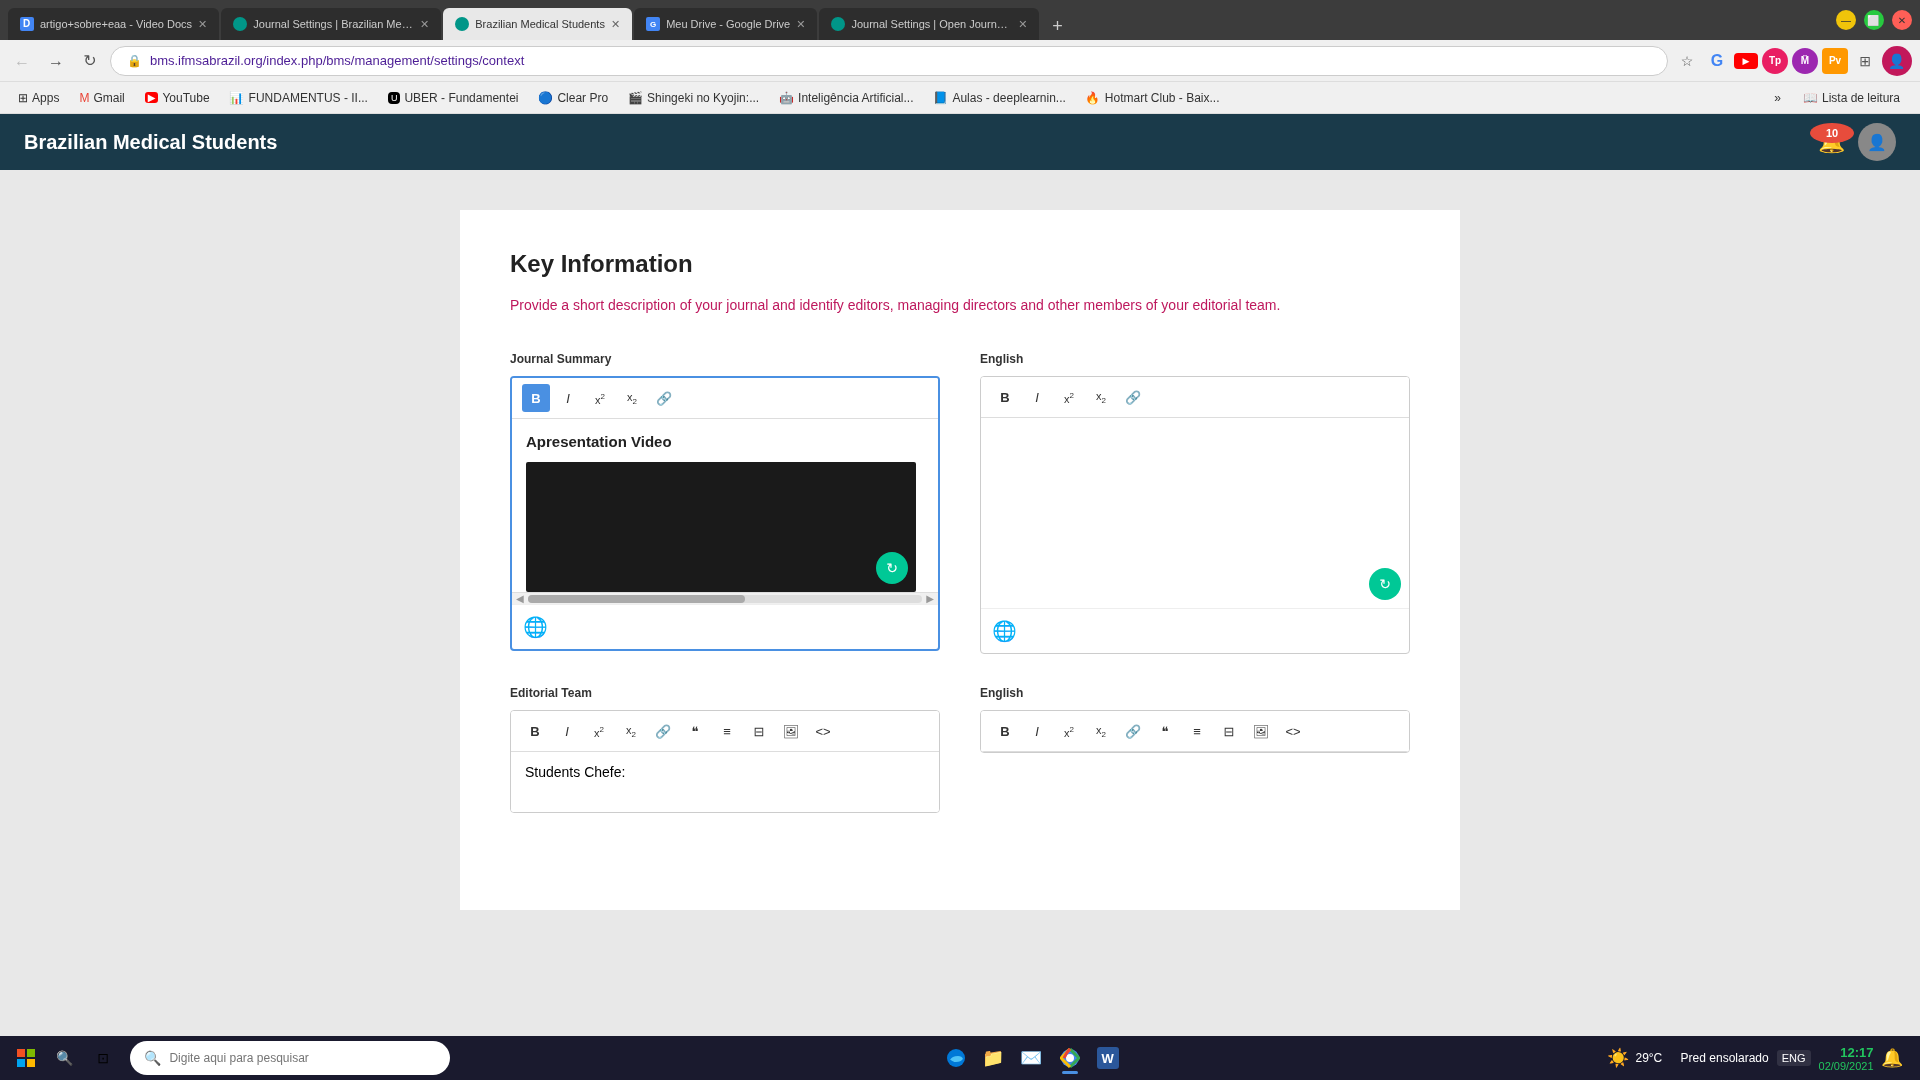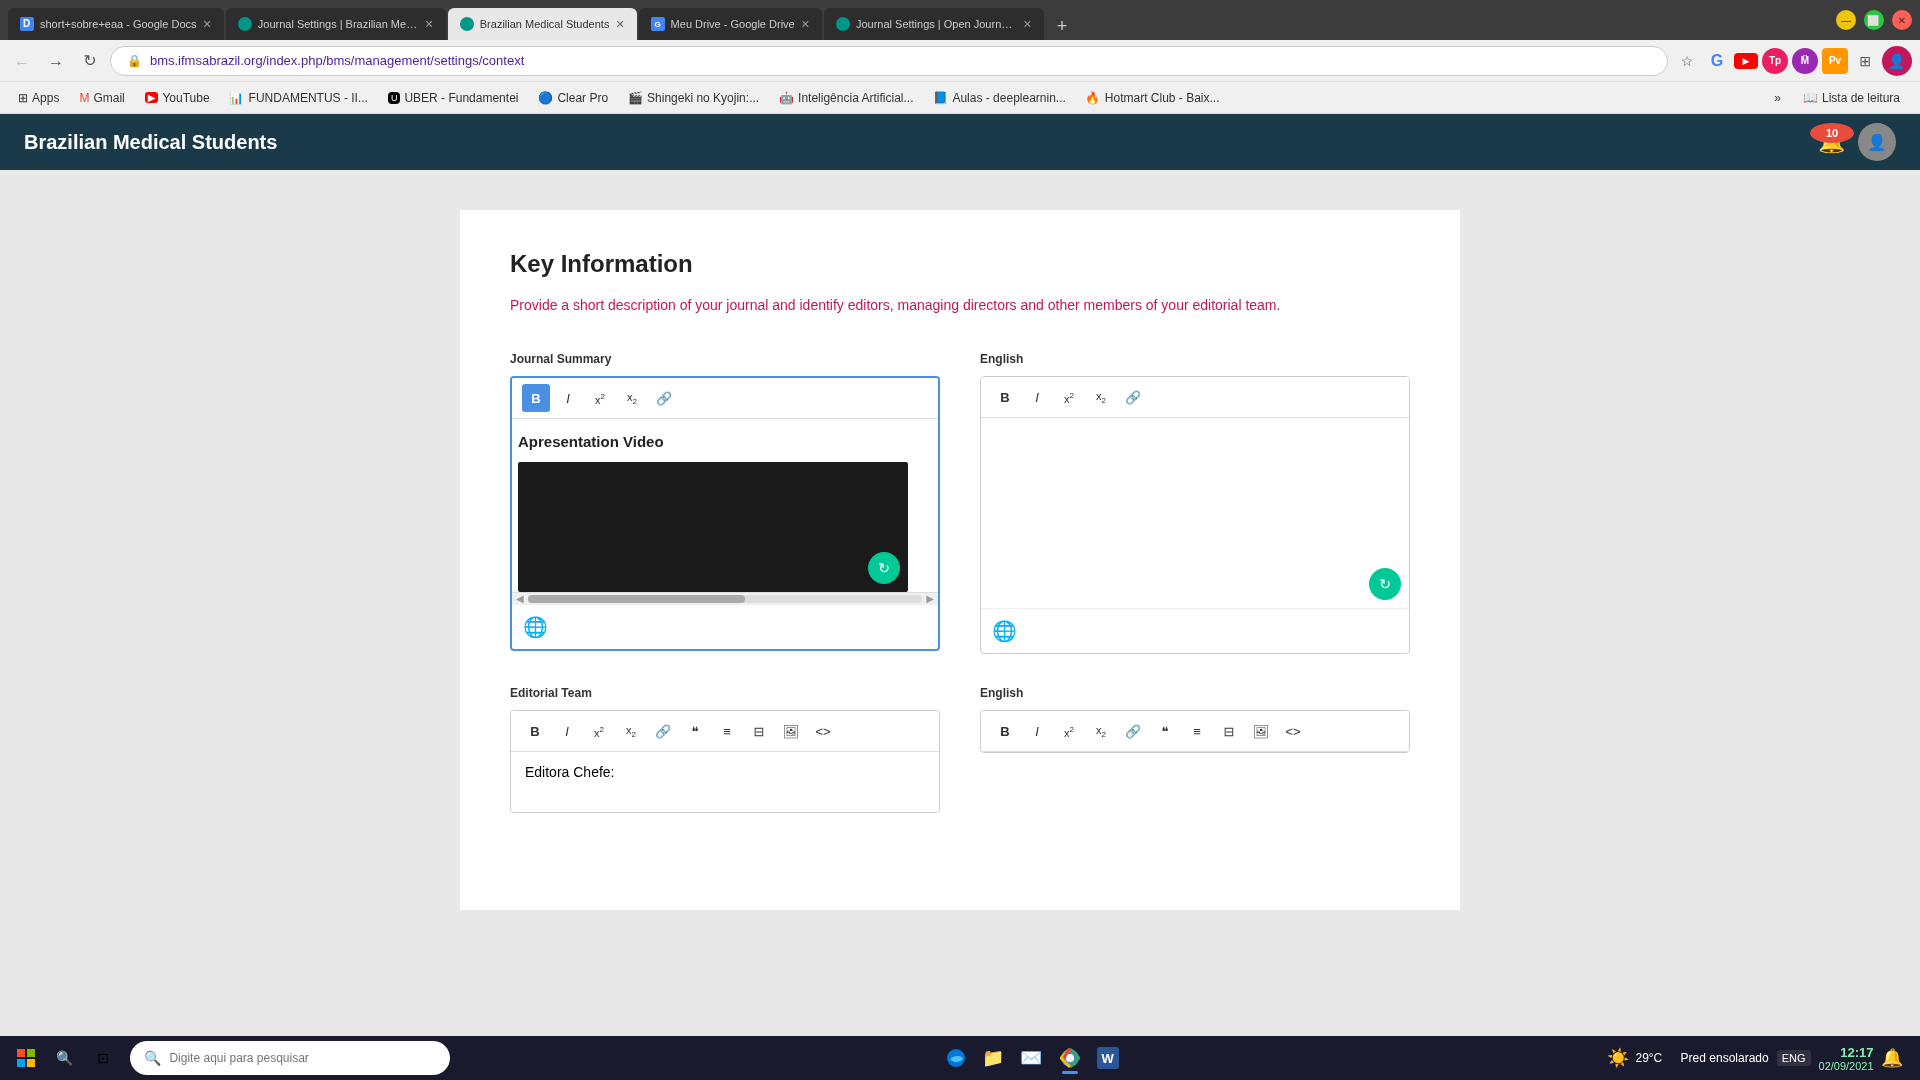--- a/index.html
+++ b/index.html
@@ -541,21 +541,21 @@
       display: flex;
       align-items: center;
       gap: 6px;
       color: white;
       font-size: 12px;
     }
     .weather-icon {
       font-size: 18px;
     }
     .clock {
-      color: #86efac;
+      color: #22c55e;
       font-size: 12px;
       text-align: right;
     }
     .clock-time {
       font-size: 13px;
       font-weight: bold;
     }
     .clock-date {
       font-size: 11px;
     }
@@ -572,21 +572,21 @@
 </head>
 <body>
 
 <div class="browser-frame">
 
   <div class="title-bar">
     <div class="tabs-bar">
 
       <div class="tab">
         <span class="tab-favicon fav-docs">D</span>
-        <span style="overflow:hidden;text-overflow:ellipsis;font-size:11px;">short+sobre+eaa - Google Docs</span>
+        <span style="overflow:hidden;text-overflow:ellipsis;font-size:11px;">artigo+sobre+eaa - Video Docs</span>
         <span class="tab-close">✕</span>
       </div>
 
       <div class="tab">
         <span class="tab-favicon" style="background:#009688;border-radius:50%;width:14px;height:14px;"></span>
         <span style="overflow:hidden;text-overflow:ellipsis;font-size:11px;">Journal Settings | Brazilian Medi...</span>
         <span class="tab-close">✕</span>
       </div>
 
       <div class="tab active">
@@ -726,21 +726,21 @@
                 </button>
                 <button class="toolbar-btn">
                   <span style="font-size:11px;">x<sup style="font-size:8px;">2</sup></span>
                 </button>
                 <button class="toolbar-btn">
                   <span style="font-size:11px;">x<sub style="font-size:8px;">2</sub></span>
                 </button>
                 <button class="toolbar-btn">🔗</button>
               </div>
               <div class="editor-body-with-scrollbar">
-                <div style="padding:14px 14px 0 6px;">
+                <div style="padding:14px 14px 0 14px;">
                   <div class="editor-video-title">Apresentation Video</div>
                   <div class="video-placeholder">
                     <div class="spinner-icon">↻</div>
                   </div>
                 </div>
               </div>
               <div class="h-scrollbar-area">
                 <div style="font-size:10px;color:#999;margin-right:4px;cursor:pointer;">◀</div>
                 <div class="h-scrollbar-track">
                   <div class="h-scrollbar-thumb"></div>
@@ -801,21 +801,21 @@
                     <span style="font-size:11px;">x<sub style="font-size:8px;">2</sub></span>
                   </button>
                 <button class="toolbar-btn">🔗</button>
                 <button class="toolbar-btn">❝</button>
                 <button class="toolbar-btn">≡</button>
                 <button class="toolbar-btn">⊟</button>
                 <button class="toolbar-btn">🖼</button>
                 <button class="toolbar-btn">&lt;&gt;</button>
               </div>
               <div class="editorial-body">
-                <span>Editora Chefe:</span>
+                <span>Students Chefe:</span>
               </div>
             </div>
           </div>
 
           <div class="col-right">
             <div class="field-label">English</div>
             <div class="rich-editor secondary">
               <div class="editorial-toolbar">
                 <button class="toolbar-btn">
                     <b>B</b>

